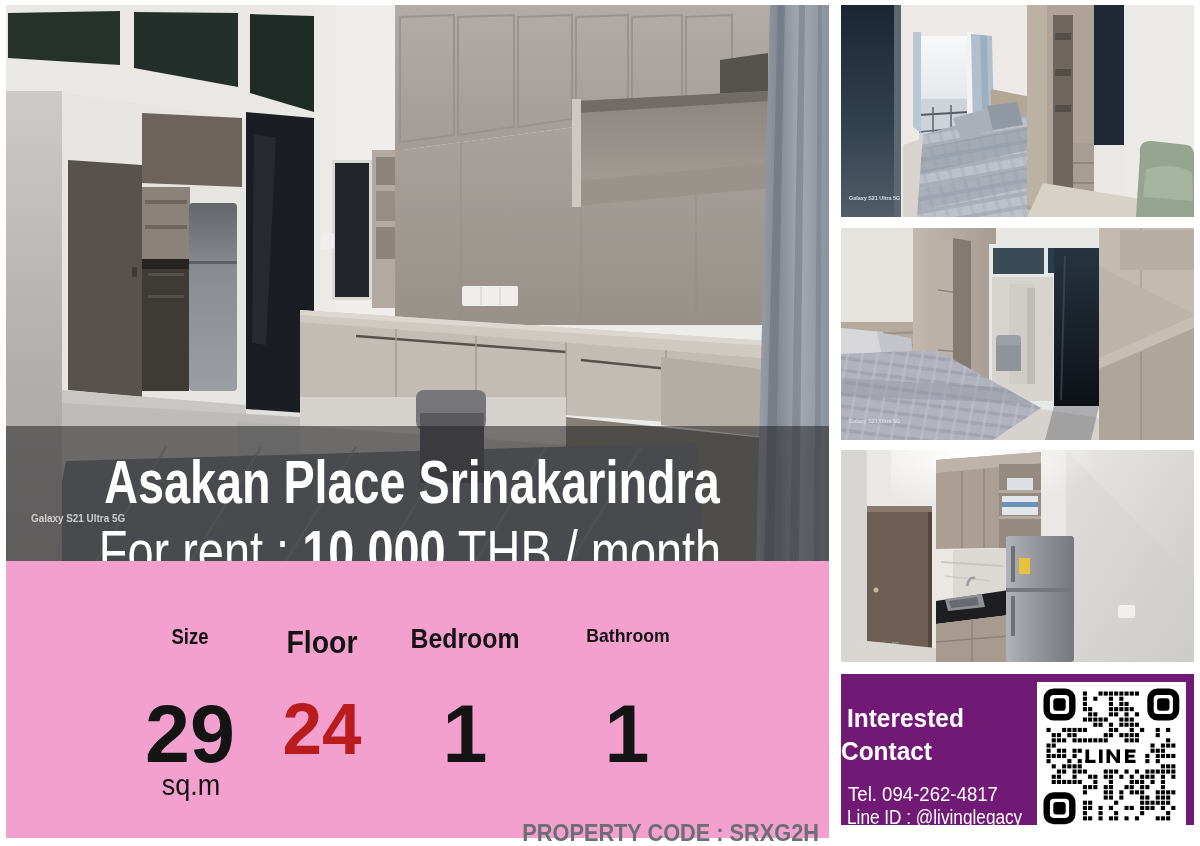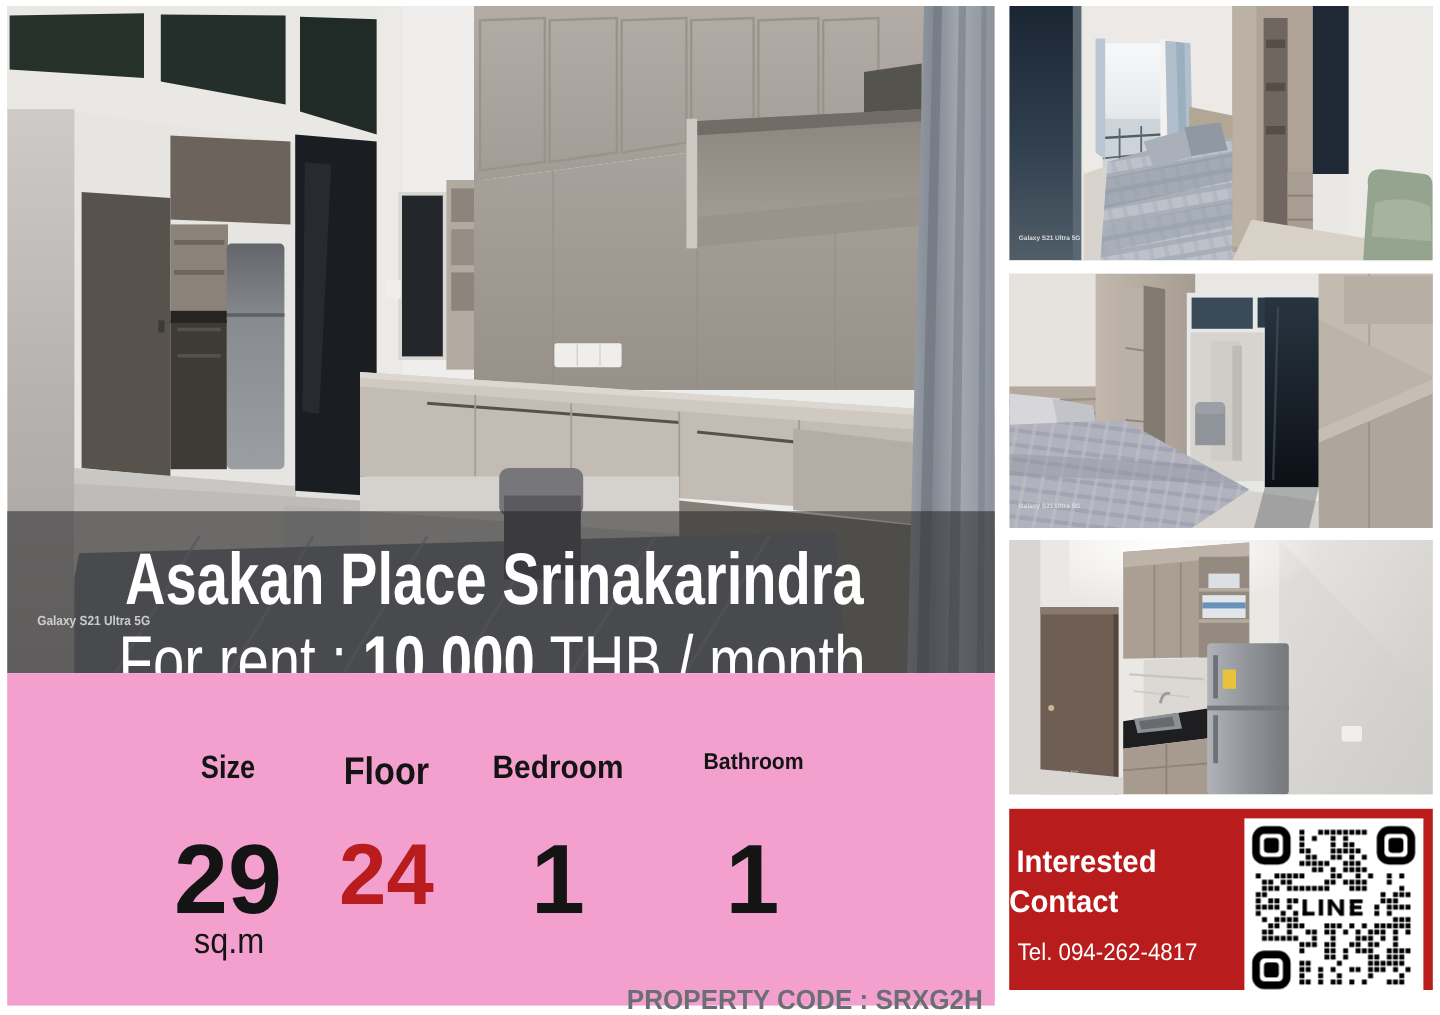--- a/index.html
+++ b/index.html
@@ -166,21 +166,21 @@
 
   <div class="ctr" style="left:406px;top:25.5px;font-weight:bold;font-size:61px;color:#fff;"><span style="transform:translateX(-50%) scaleX(0.766);">Asakan Place Srinakarindra</span></div>
 
   <div class="ctr" style="left:404px;top:96px;font-size:60px;color:#fff;"><span style="transform:translateX(-50%) scaleX(0.782);">For rent : <b>10,000</b> THB / month</span></div>
 </div>
 
 <div class="lft" style="left:31px;top:513px;color:rgba(225,225,225,0.85);font-weight:bold;font-size:11px;"><span style="transform:scaleX(0.9);">Galaxy S21 Ultra 5G</span></div>
 
 <div class="abs" style="left:6px;top:561px;width:823px;height:277px;background:#f3a0cf;"></div>
 
-<div class="ctr" style="left:190px;top:625.5px;font-weight:bold;font-size:27px;color:#141414;"><span style="transform:translateX(-50%) scaleX(0.84);">Size</span></div>
+<div class="ctr" style="left:190px;top:625.5px;font-weight:bold;font-size:22px;color:#141414;"><span style="transform:translateX(-50%) scaleX(0.84);">Size</span></div>
 
 <div class="ctr" style="left:322px;top:625.5px;font-weight:bold;font-size:32px;color:#141414;"><span style="transform:translateX(-50%) scaleX(0.89);">Floor</span></div>
 
 <div class="ctr" style="left:465px;top:625.5px;font-weight:bold;font-size:27px;color:#141414;"><span style="transform:translateX(-50%) scaleX(0.92);">Bedroom</span></div>
 
 <div class="ctr" style="left:628px;top:625.5px;font-weight:bold;font-size:19px;color:#141414;"><span style="transform:translateX(-50%) scaleX(0.93);">Bathroom</span></div>
 
 <div class="ctr" style="left:190px;top:693px;font-weight:bold;font-size:82px;color:#141414;"><span style="transform:translateX(-50%) scaleX(0.985);">29</span></div>
 
 <div class="ctr" style="left:322px;top:693px;font-weight:bold;font-size:72px;color:#b91c1c;"><span style="transform:translateX(-50%) scaleX(0.985);">24</span></div>
@@ -471,28 +471,29 @@
 <rect x="178" y="108" width="11" height="16" fill="#e8c23a"></rect>
 
 <polygon points="0,212 95,212 95,198 26,191 0,201" fill="#d9d6d1"></polygon>
 
 <rect x="277" y="155" width="17" height="13" rx="2" fill="#f0efec"></rect>
 
 <text x="7" y="196" font-size="5.4" font-weight="bold" fill="#d8d8d8" opacity="0.6">Galaxy S21 Ultra 5G</text>
 </svg>
 </div>
 
-<div class="abs" style="left:841px;top:674px;width:353px;height:151px;background:#b91c1c;">
+<div class="abs" style="left:841px;top:674px;width:353px;height:151px;background:#701a75;">
 
   <div class="lft" style="left:5.5px;top:30.5px;color:#fff;font-weight:bold;font-size:26px;"><span style="transform:scaleX(0.94);">Interested</span></div>
 
   <div class="lft" style="left:0;top:63.5px;color:#fff;font-weight:bold;font-size:26px;"><span style="transform:scaleX(0.94);">Contact</span></div>
 
   <div class="lft" style="left:7px;top:109.6px;color:#fff;font-size:20px;"><span style="transform:scaleX(0.93);">Tel. 094-262-4817</span></div>
 
+  <div class="lft" style="left:6px;top:133.1px;color:#fff;font-size:20px;"><span style="transform:scaleX(0.86);">Line ID : @livinglegacy</span></div>
 
   <div class="abs" style="left:196px;top:8px;width:149px;height:149px;background:#fff;transform:translateZ(0);">
 <svg width="149" height="149" viewBox="0 0 149 149">
 <rect width="149" height="149" fill="#ffffff"></rect>
 
 <rect x="9.5" y="45.9" width="4.1" height="4.1" fill="#000"></rect>
 <rect x="9.5" y="61.5" width="4.1" height="4.1" fill="#000"></rect>
 <rect x="9.5" y="66.7" width="4.1" height="4.1" fill="#000"></rect>
 <rect x="9.5" y="71.9" width="4.1" height="4.1" fill="#000"></rect>
 <rect x="9.5" y="77.1" width="4.1" height="4.1" fill="#000"></rect>

